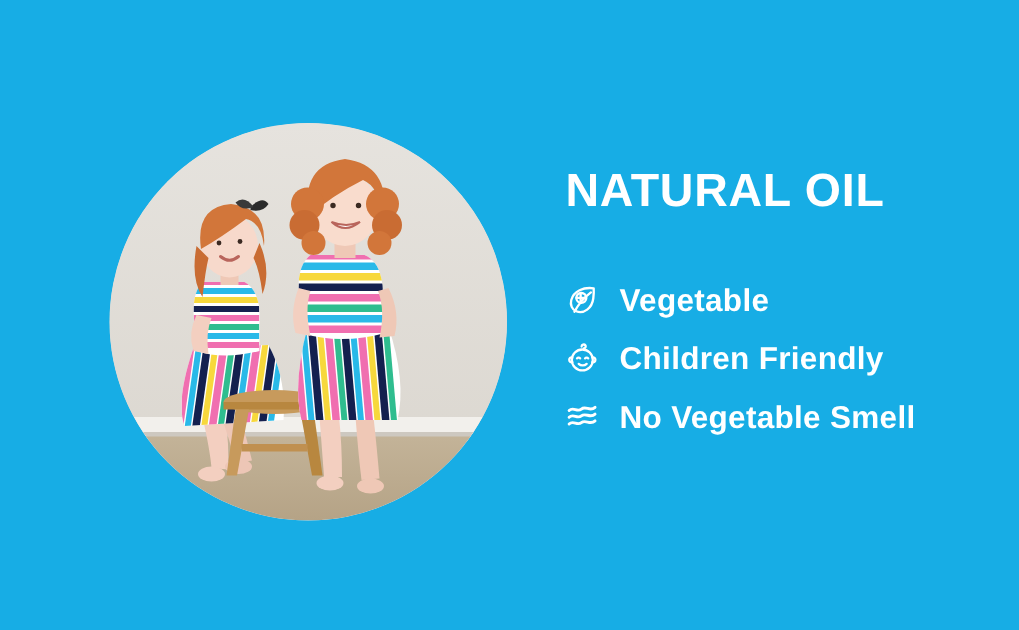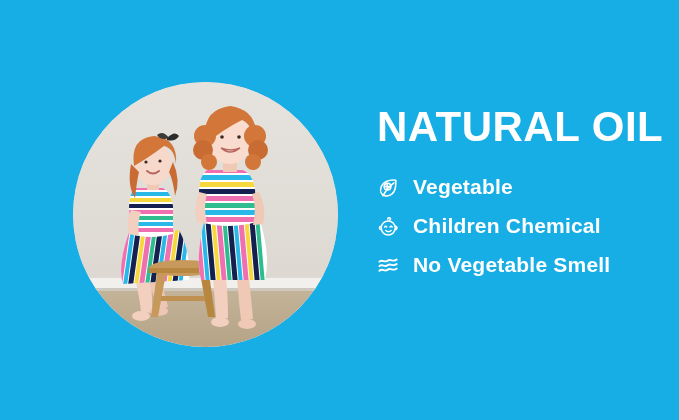--- a/index.html
+++ b/index.html
@@ -16,29 +16,29 @@
     position:absolute;left:73px;top:82px;width:265px;height:265px;
     border-radius:50%;overflow:hidden;background:#e2dfd9;
   }
   .photo-circle svg{display:block;width:265px;height:265px;}
 
   
   .content{
     position:absolute;left:377px;top:110px;width:290px;
   }
   .headline{
-    font-size:42px;font-weight:bold;color:#ffffff;
+    font-size:31px;font-weight:bold;color:#ffffff;
     letter-spacing:0.5px;line-height:34px;margin:0;
     font-family:"Liberation Sans",sans-serif;
   }
   .feature-list{
     list-style:none;margin:0;padding:0;margin-top:31px;
   }
   .feature-row{
-    display:flex;align-items:flex-start;min-height:38px;margin-bottom:1px;
+    display:flex;align-items:flex-end;min-height:38px;margin-bottom:1px;
   }
   .feature-icon{
     width:36px;min-width:36px;height:26px;
     display:flex;align-items:center;justify-content:flex-start;
   }
   .feature-icon svg{display:block;}
   .feature-label{
     color:#ffffff;font-size:21px;font-weight:bold;
     letter-spacing:0.2px;white-space:nowrap;
     font-family:"Liberation Sans",sans-serif;
@@ -231,21 +231,21 @@
           <svg width="23" height="23" viewBox="0 0 24 24" fill="none" stroke="#ffffff" stroke-width="1.6" stroke-linecap="round" stroke-linejoin="round">
             <path d="M11.2 3.2c0-1.4 1.8-1.9 2.6-.9 .7 .9 0 2 -1 2.1"></path>
             <path d="M19 12.5a7.3 7.3 0 1 1-14.6 0 7.3 7.3 0 0 1 14.6 0z"></path>
             <path d="M4.6 10.7c-1.1-.2-2 .5-2 1.7s1 1.9 2.1 1.7"></path>
             <path d="M18.8 10.7c1.1-.2 2 .5 2 1.7s-1 1.9-2.1 1.7"></path>
             <path d="M8 11.4c.6-.8 1.6-.8 2.2 0"></path>
             <path d="M13.6 11.4c.6-.8 1.6-.8 2.2 0"></path>
             <path d="M9.2 15.2c1.5 1.5 4 1.5 5.5 0"></path>
           </svg>
         </span>
-        <span class="feature-label">Children Chemical</span>
+        <span class="feature-label">Children Friendly</span>
       </li>
 
       <li class="feature-row">
         <span class="feature-icon">
           <svg width="25" height="20" viewBox="0 0 26 20" fill="none" stroke="#ffffff" stroke-width="2" stroke-linecap="round">
             <path d="M2.5 5.5c3-3 5.5 1.5 8.5-1 3-2.5 6 2 9.5-1.2"></path>
             <path d="M2.5 10.2c3-3 5.5 1.5 8.5-1 3-2.5 6 2 9.5-1.2"></path>
             <path d="M2.5 14.9c3-3 5.5 1.5 8.5-1 3-2.5 6 2 9.5-1.2"></path>
           </svg>
         </span>

